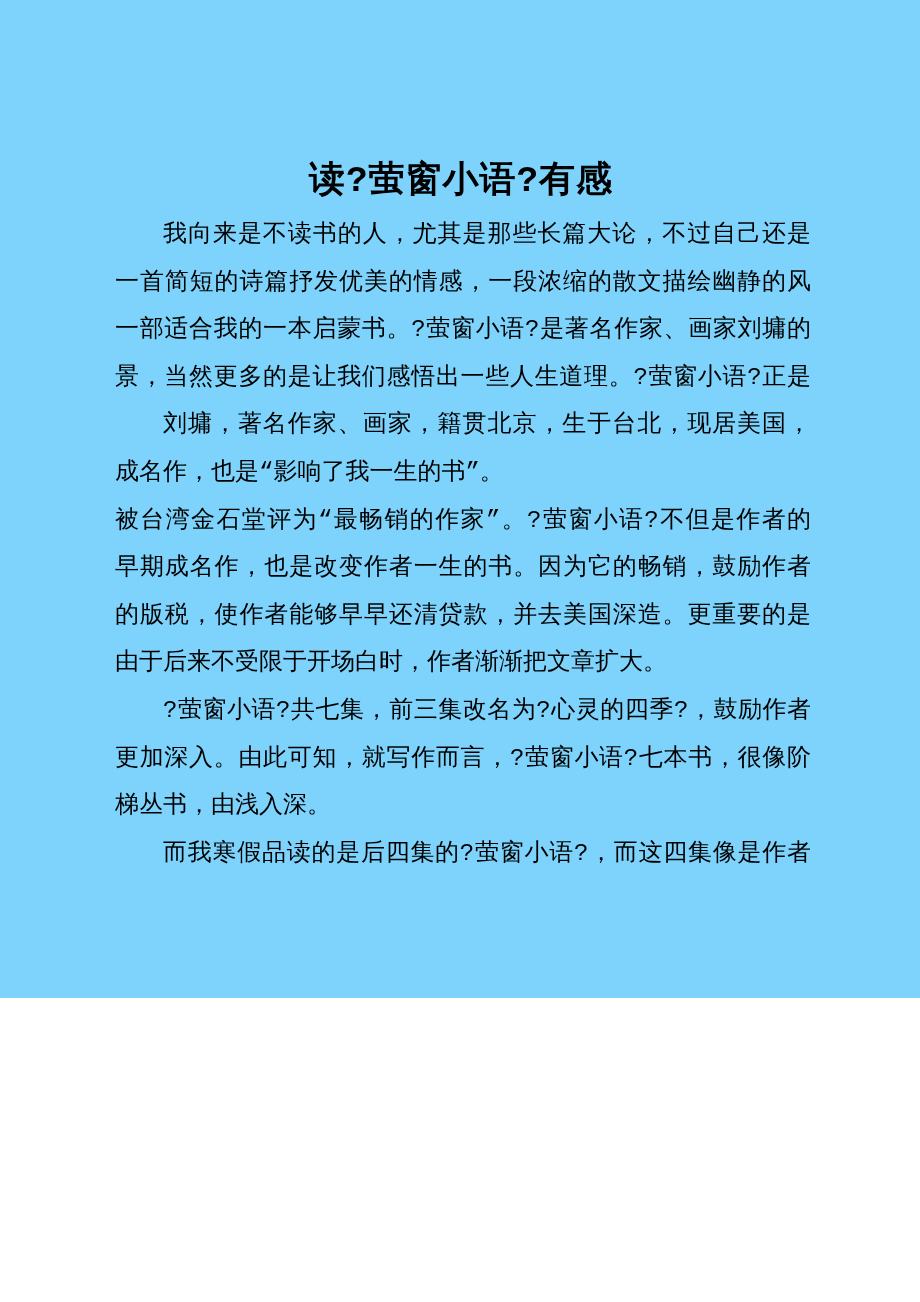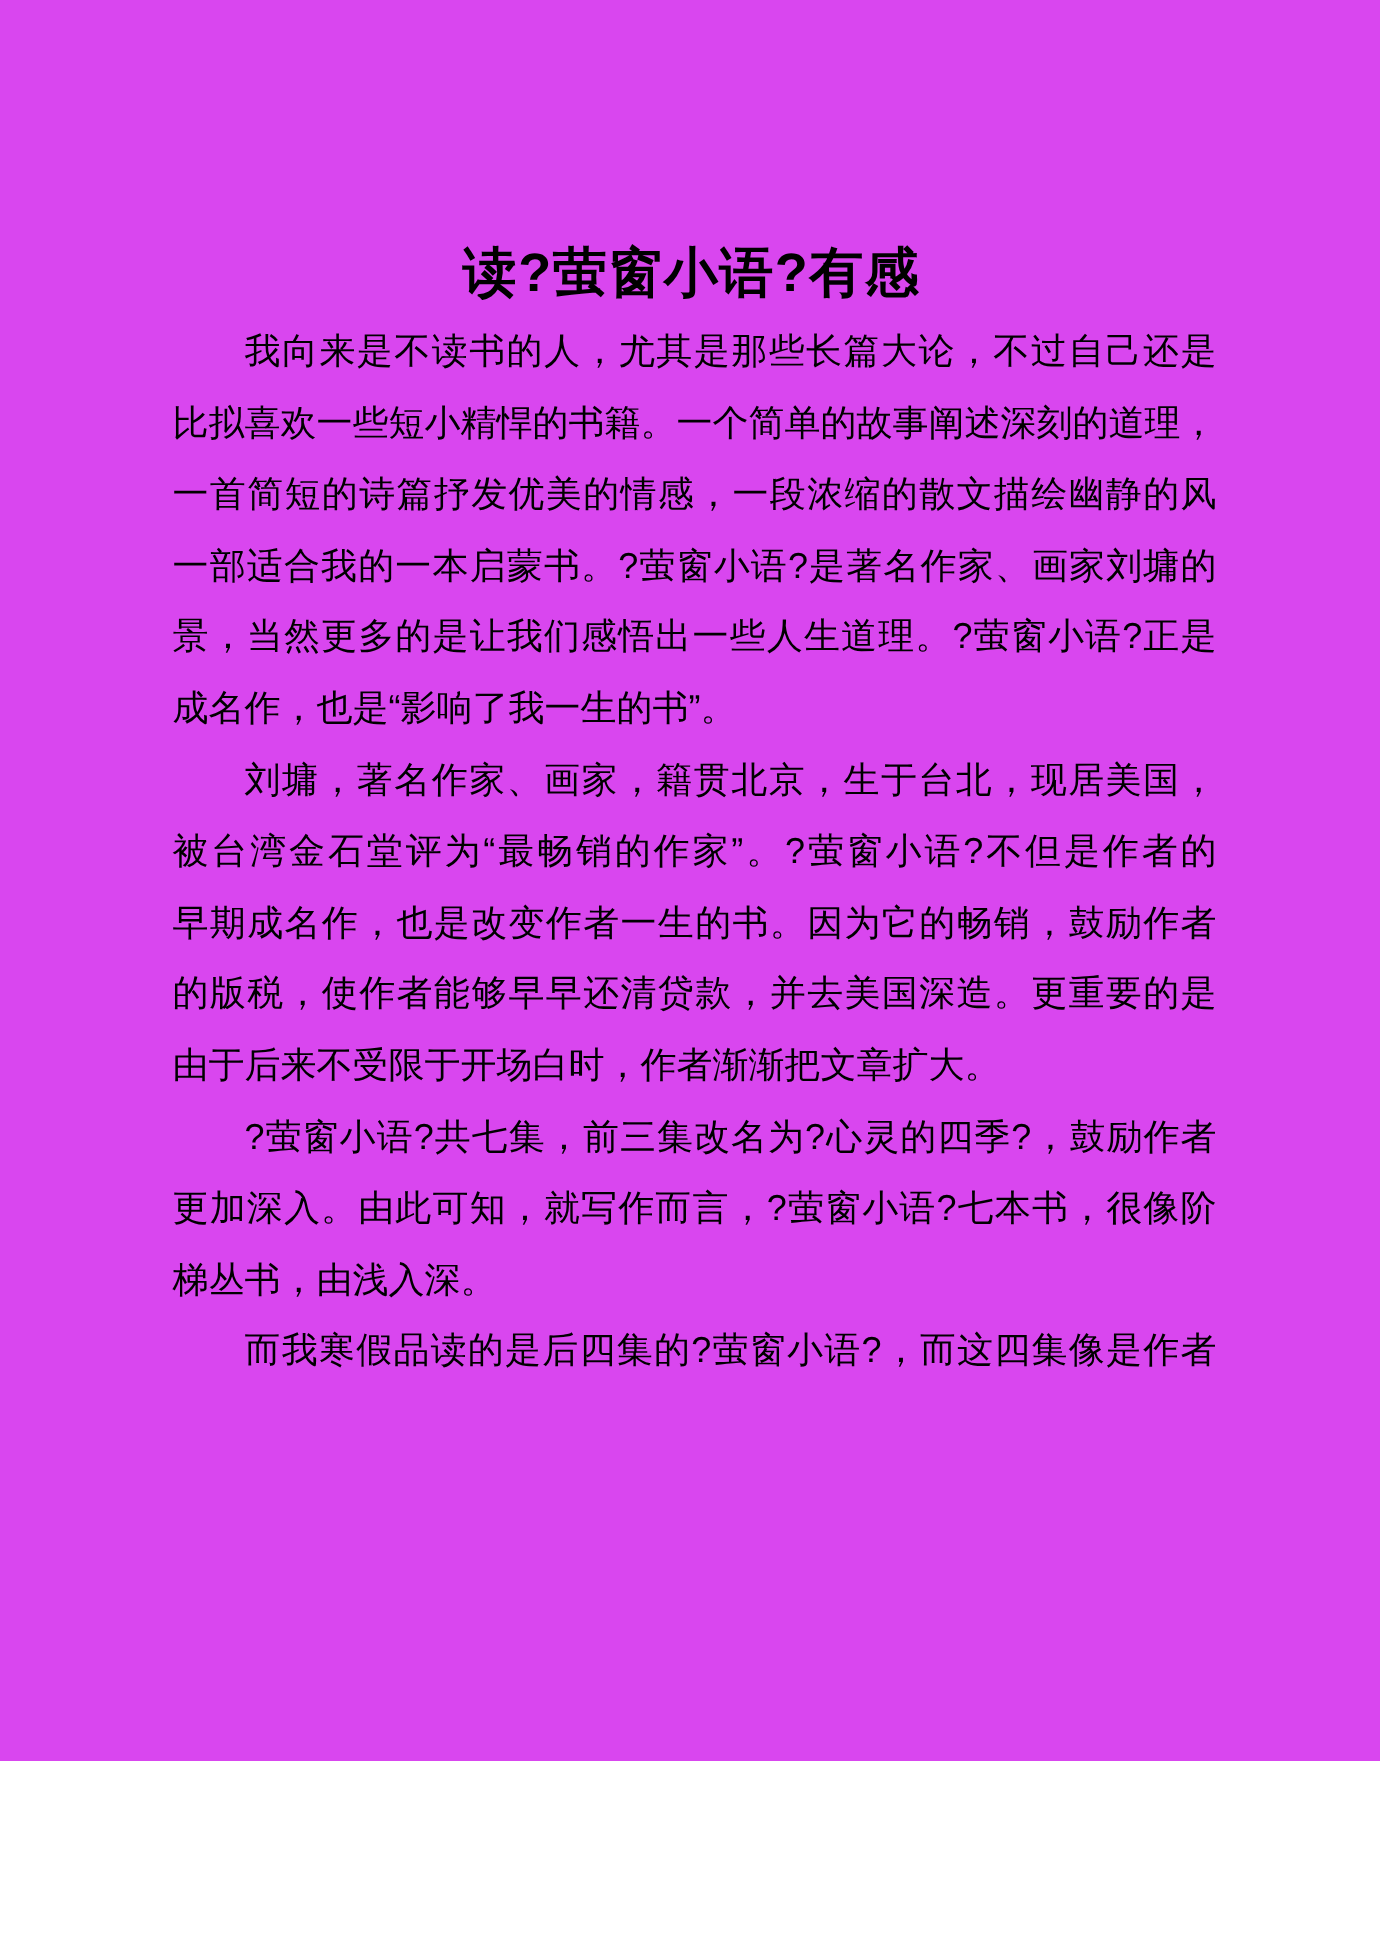--- a/index.html
+++ b/index.html
@@ -3,24 +3,24 @@
 <meta charset="utf-8">
 <style>
   html, body {
     margin: 0;
     padding: 0;
     background: #ffffff;
   }
   .page {
     position: relative;
     width: 920px;
-    height: 1174px;
-    background: #d946ef;
+    height: 998px;
+    background: #7dd3fc;
     overflow: hidden;
-    font-family: Liberation Sans, sans-serif;
+    font-family: Liberation Mono, monospace;
     color: #000000;
   }
   .title {
     position: absolute;
     top: 156px;
     left: 113px;
     width: 696px;
     margin: 0;
     text-align: center;
     font-size: 36px;
@@ -62,26 +62,25 @@
   }
 </style>
 </head>
 <body>
 
 <div class="page">
   <h1 class="title">读?萤窗小语?有感</h1>
 
   <div class="body">
       <div class="line indent just">我向来是不读书的人，尤其是那些长篇大论，不过自己还是</div>
-      <div class="line just">比拟喜欢一些短小精悍的书籍。一个简单的故事阐述深刻的道理，</div>
       <div class="line just">一首简短的诗篇抒发优美的情感，一段浓缩的散文描绘幽静的风</div>
       <div class="line just">一部适合我的一本启蒙书。?萤窗小语?是著名作家、画家刘墉的</div>
       <div class="line just">景，当然更多的是让我们感悟出一些人生道理。?萤窗小语?正是</div>
+      <div class="line indent just">刘墉，著名作家、画家，籍贯北京，生于台北，现居美国，</div>
       <div class="line">成名作，也是“影响了我一生的书”。</div>
-      <div class="line indent just">刘墉，著名作家、画家，籍贯北京，生于台北，现居美国，</div>
       <div class="line just">被台湾金石堂评为“最畅销的作家”。?萤窗小语?不但是作者的</div>
       <div class="line just">早期成名作，也是改变作者一生的书。因为它的畅销，鼓励作者</div>
       <div class="line just">的版税，使作者能够早早还清贷款，并去美国深造。更重要的是</div>
       <div class="line">由于后来不受限于开场白时，作者渐渐把文章扩大。</div>
       <div class="line indent just">?萤窗小语?共七集，前三集改名为?心灵的四季?，鼓励作者</div>
       <div class="line just">更加深入。由此可知，就写作而言，?萤窗小语?七本书，很像阶</div>
       <div class="line">梯丛书，由浅入深。</div>
       <div class="line indent just">而我寒假品读的是后四集的?萤窗小语?，而这四集像是作者</div>
     </div>
 

